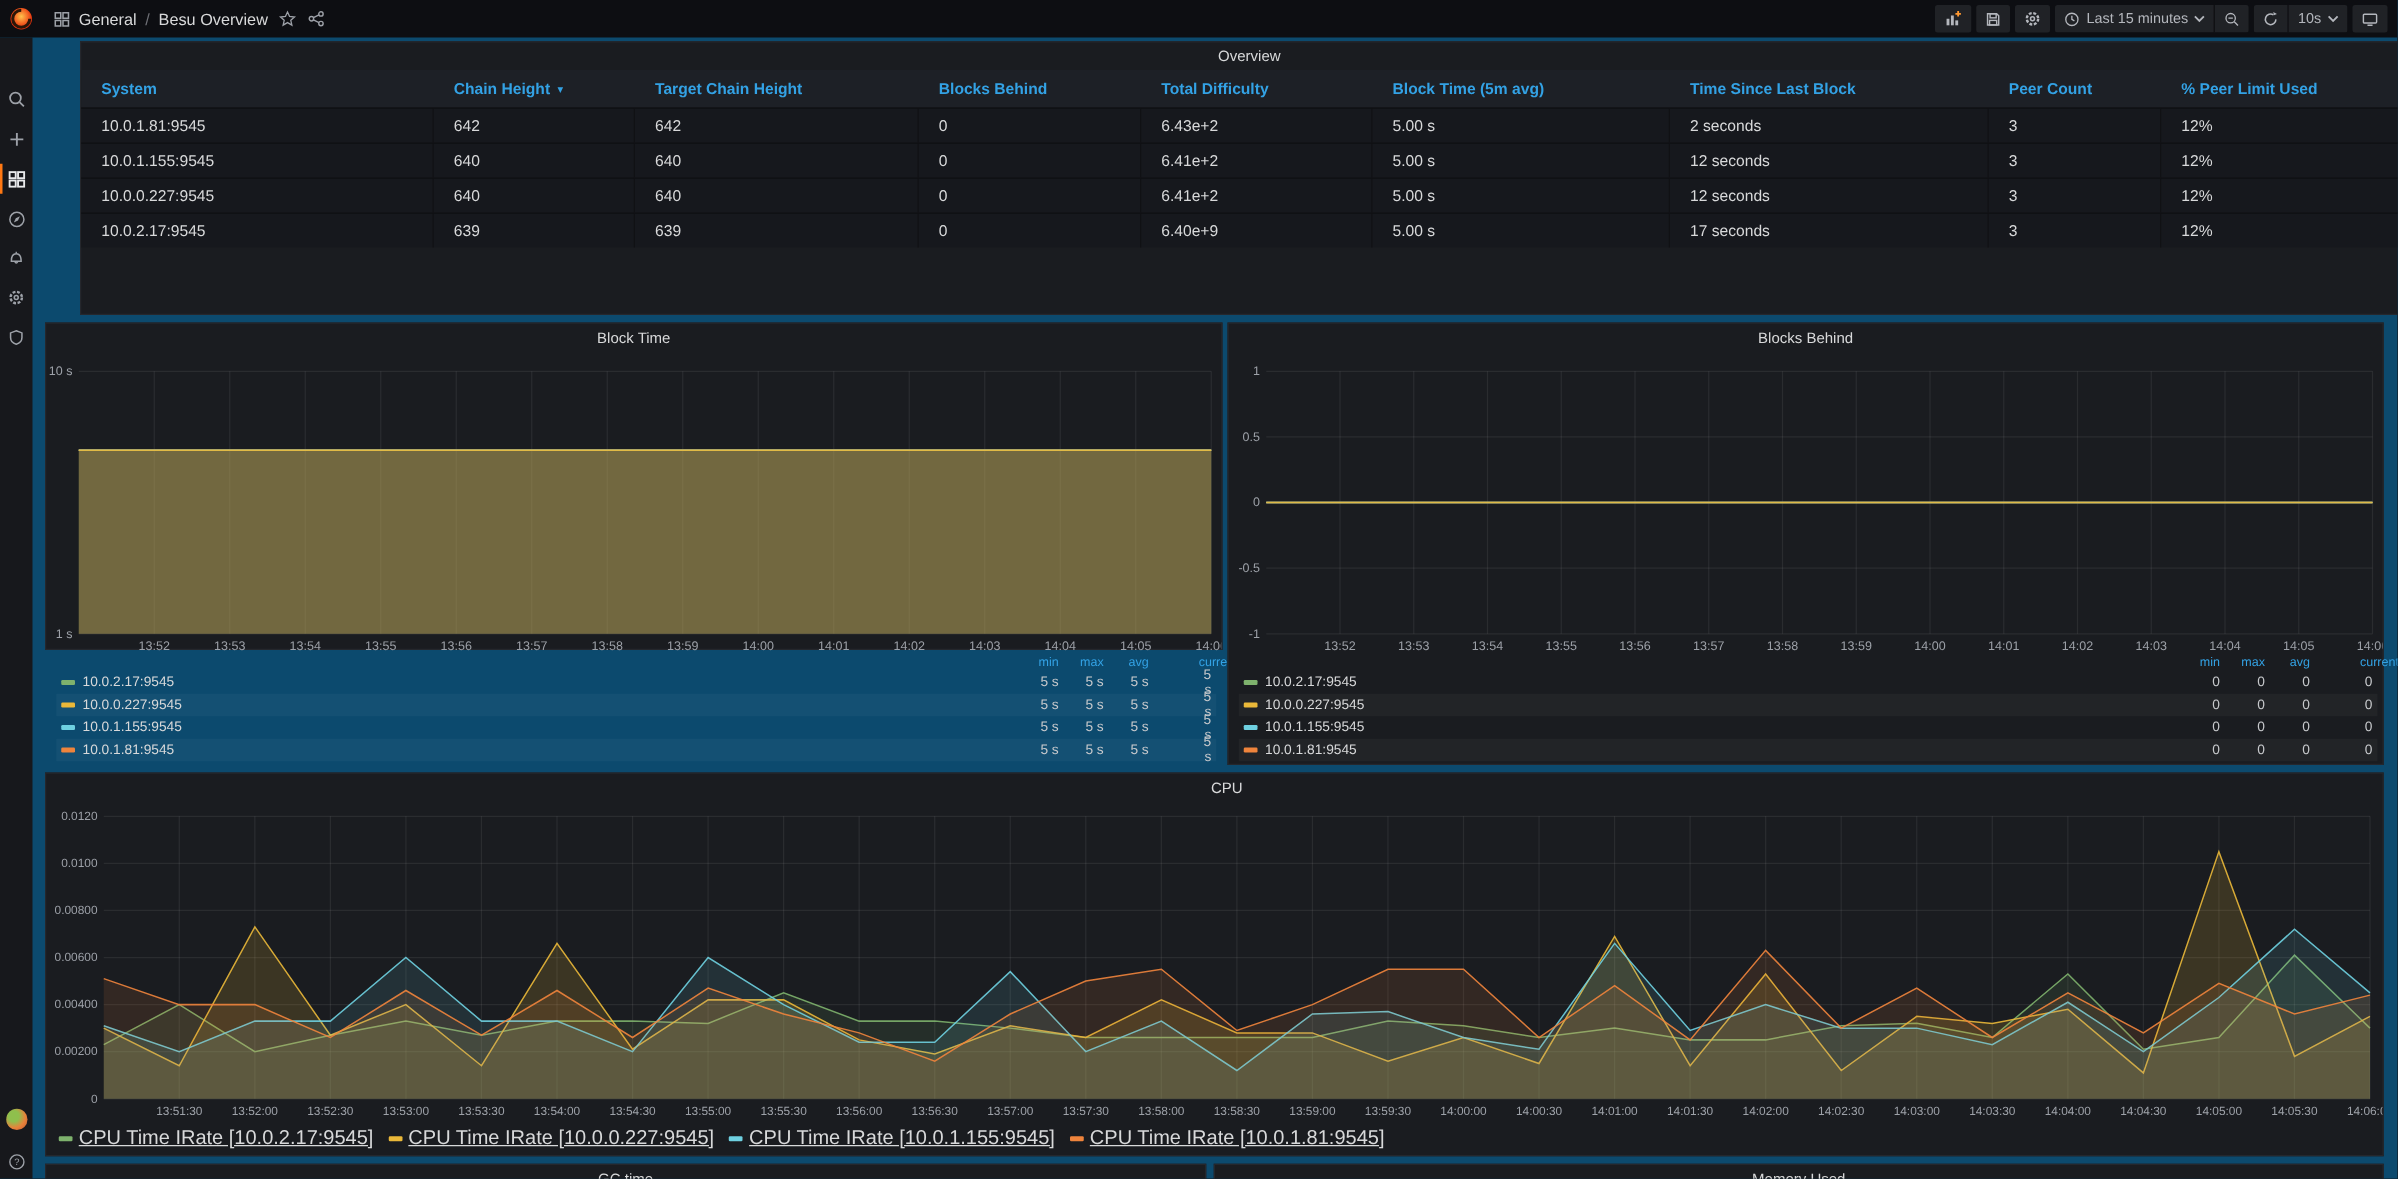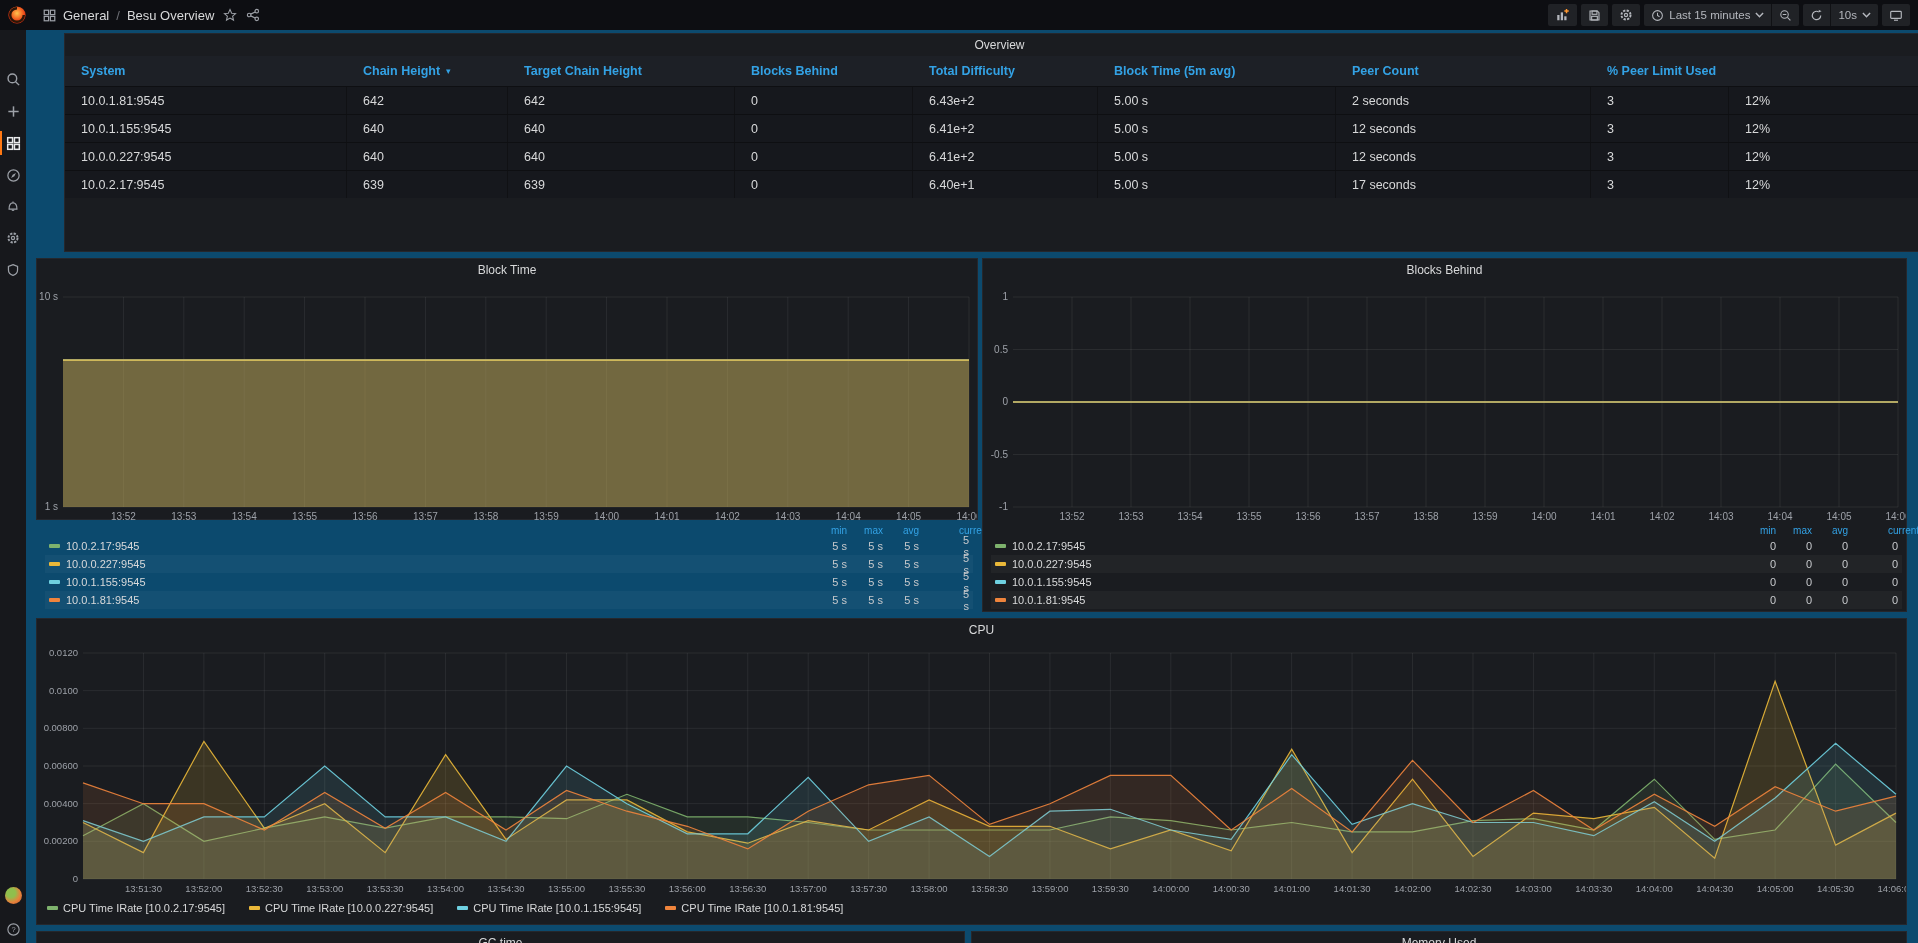--- a/index.html
+++ b/index.html
@@ -56,21 +56,21 @@
   .stat-legend { position:absolute; left:8px; right:4px; top:264px; font-size:11px; }
   .lg-row { display:flex; align-items:center; height:18px; padding:0 4px; }
   .lg-row.lg-head { height:14px; color:#33a2e5; font-size:10px; }
   .lg-row:not(.lg-head):nth-child(odd) { background:rgba(255,255,255,0.035); }
   .lg-name { flex:1; display:flex; align-items:center; gap:6px; color:#d8d9da; cursor:pointer; }
   .lg-stat { width:36px; text-align:right; color:#c7c9cc; }
   .lg-stat:last-child { width:50px;padding-left:40px; }
   .swatch { width:11px; height:4px; border-radius:1px; display:inline-block; }
 
   
-  .h-legend { position:absolute; left:10px; top:283px; display:flex; gap:24px; font-size:11px; color:#d8d9da; }
+  .h-legend { position:absolute; left:10px; top:283px; display:flex; gap:12px; font-size:16px; color:#d8d9da;text-decoration:underline; }
   .h-legend .item { display:flex; align-items:center; gap:5px; cursor:pointer; }
 </style>
 </head>
 <body>
 
 <div class="app">
 
   <div class="navbar">
     <div class="nav-left">
       <div class="logo">
@@ -235,20 +235,21 @@
   <div class="panel" style="left:36px; top:33px; width:1871px; height:219px;margin-left:28px;">
     <div class="panel-title">Overview</div>
     <div class="tbl">
       <div class="tbl-head">
           <div class="th">System</div>
           <div class="th">Chain Height<span class="sort">▾</span></div>
           <div class="th">Target Chain Height</div>
           <div class="th">Blocks Behind</div>
           <div class="th">Total Difficulty</div>
           <div class="th">Block Time (5m avg)</div>
+          <div class="th">Time Since Last Block</div>
           <div class="th">Peer Count</div>
           <div class="th">% Peer Limit Used</div>
         </div>
       <div>
           <div class="tbl-row">
             <div class="td">10.0.1.81:9545</div>
             <div class="td">642</div>
             <div class="td">642</div>
             <div class="td c-green">0</div>
             <div class="td">6.43e+2</div>
@@ -277,21 +278,21 @@
             <div class="td">5.00 s</div>
             <div class="td c-green">12 seconds</div>
             <div class="td">3</div>
             <div class="td c-red">12%</div>
           </div>
           <div class="tbl-row">
             <div class="td">10.0.2.17:9545</div>
             <div class="td">639</div>
             <div class="td">639</div>
             <div class="td c-green">0</div>
-            <div class="td">6.40e+1</div>
+            <div class="td">6.40e+9</div>
             <div class="td">5.00 s</div>
             <div class="td c-green">17 seconds</div>
             <div class="td">3</div>
             <div class="td c-red">12%</div>
           </div>
         </div>
     </div>
   </div>
 
   <div class="panel" style="left:36px; top:258px; width:942px; height:262px;">

